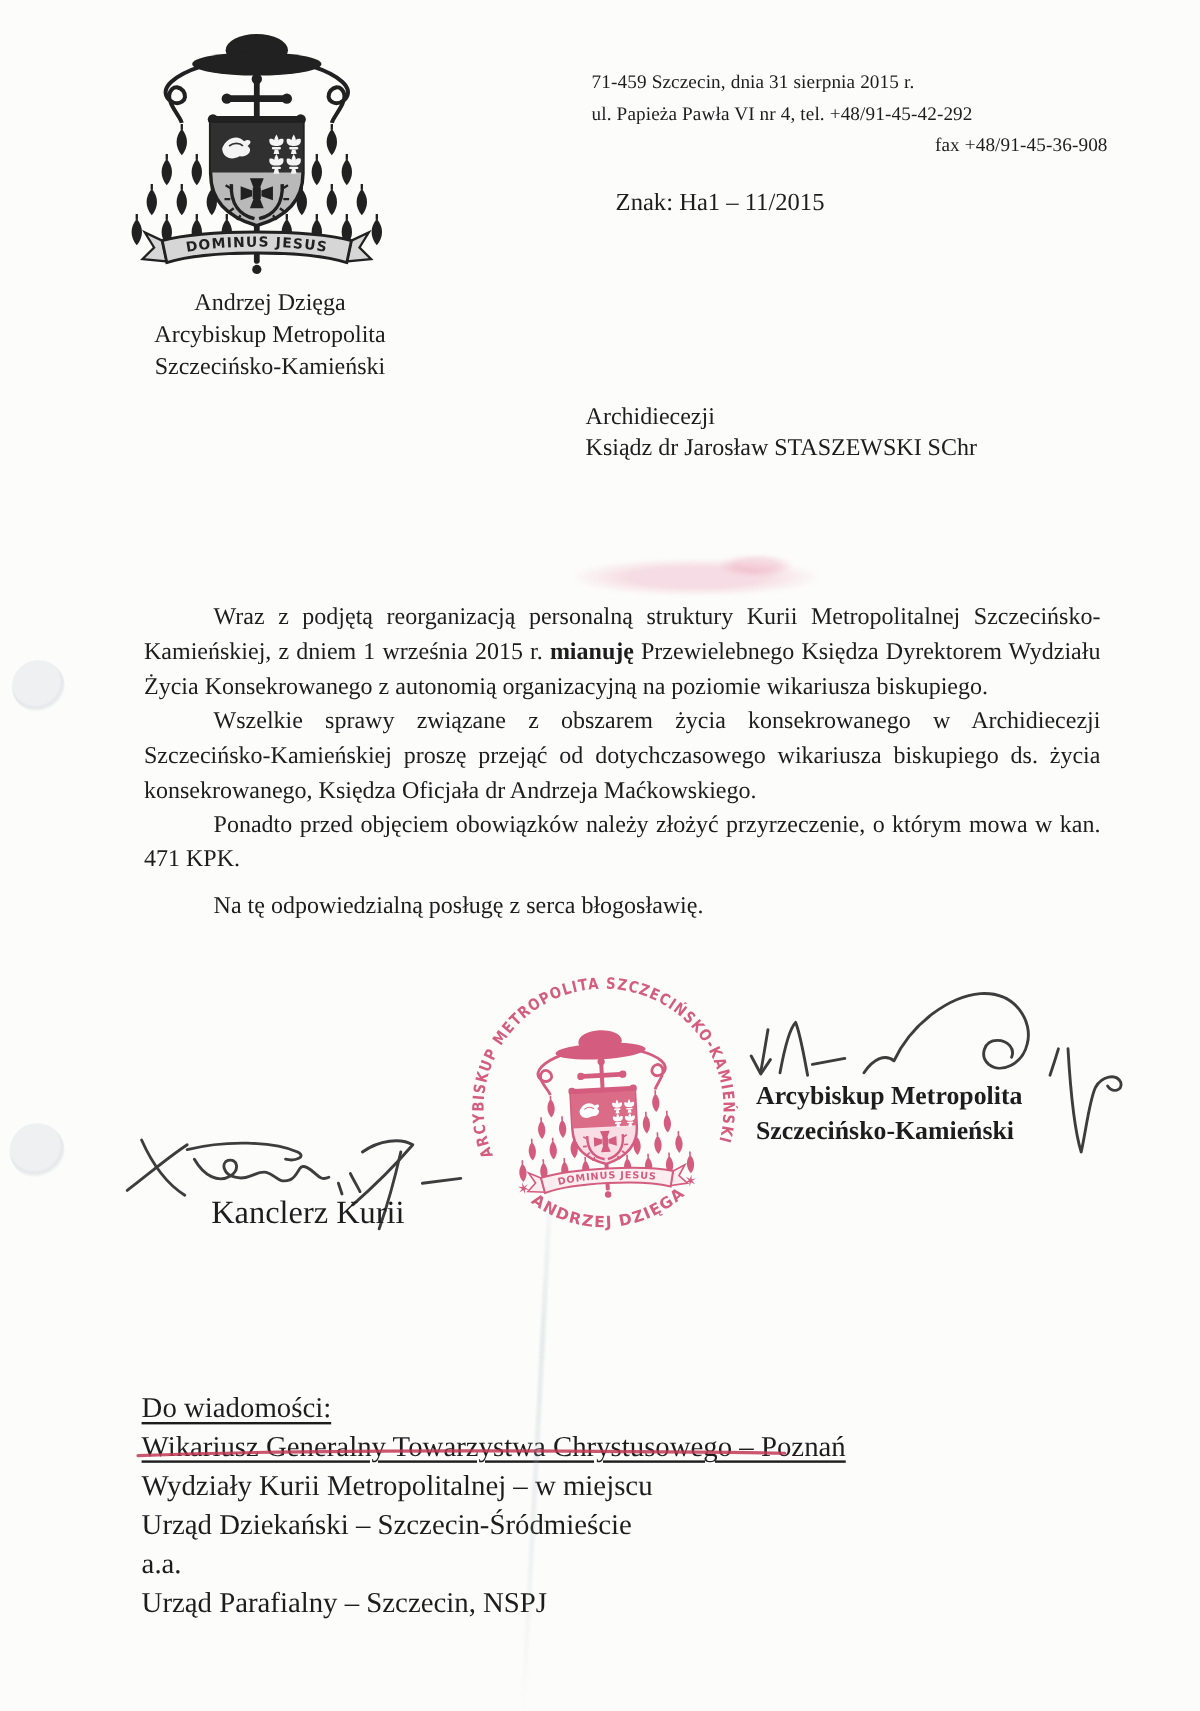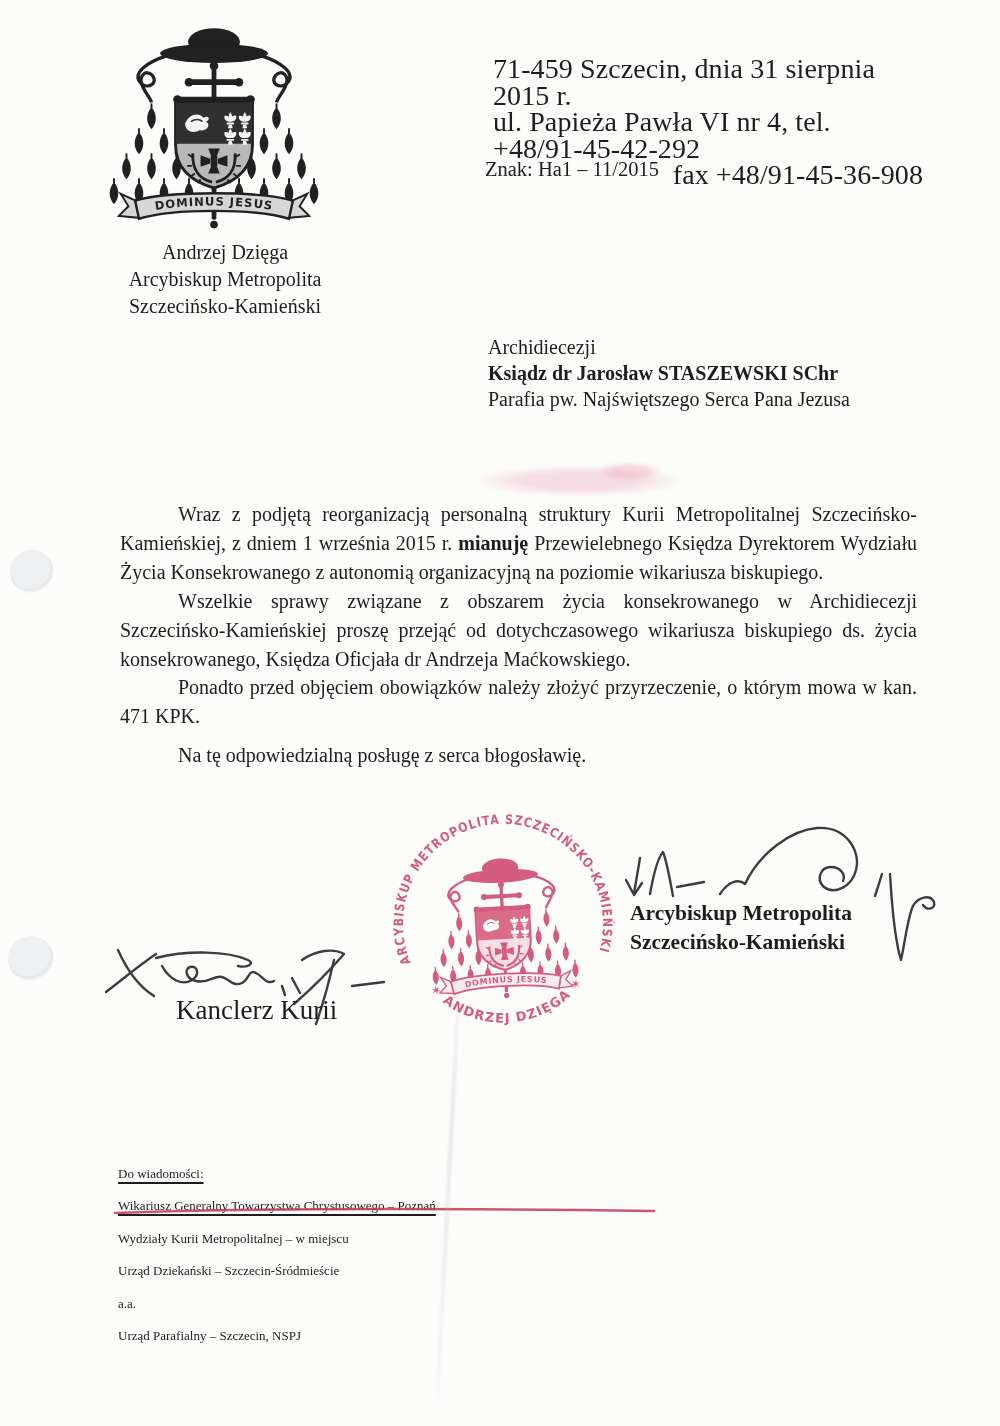--- a/index.html
+++ b/index.html
@@ -4,37 +4,37 @@
 <style>
   html,body{margin:0;padding:0;}
   body{background:#888;}
   .page{
     position:relative;width:1000px;height:1426px;margin:0 auto;
     background:#fcfcfb;overflow:hidden;
     font-family:"Liberation Serif","DejaVu Serif",serif;color:#1d1d1d;
   }
   .abs{position:absolute;}
   
-  .address{left:493px;top:56px;width:430px;font-size:28px;line-height:26.5px;letter-spacing:.1px;}
+  .address{left:493px;top:56px;width:430px;font-size:16px;line-height:26.5px;letter-spacing:.1px;}
   .address .fax{text-align:right;}
-  .reference{left:485px;top:158px;font-size:20.5px;}
+  .reference{left:513px;top:158px;font-size:20.5px;}
   .sender{left:92px;top:239px;width:266px;text-align:center;font-size:20px;line-height:27px;}
   
   .recipient{left:488px;top:334px;font-size:20px;line-height:26px;}
-  .recipient .rname{font-weight:bold;}
+  .recipient .rname{font-weight:normal;}
   .recipient .rcity{margin-top:23px;}
   
   .letter-body{left:120px;top:500px;width:797px;font-size:20px;line-height:28.9px;text-align:justify;}
   .letter-body p{margin:0;text-indent:58px;}
   .letter-body p.closing{margin-top:10px;}
   
   .arch-title{left:630px;top:899px;font-size:21.5px;font-weight:bold;line-height:29px;}
   .chanc-title{left:176px;top:995px;font-size:27px;}
   
-  .cc{left:118px;top:1158px;font-size:13px;line-height:32.4px;}
+  .cc{left:118px;top:1158px;font-size:24px;line-height:32.4px;}
   .cc .head{text-decoration:underline;text-underline-offset:4px;text-decoration-thickness:1.5px;}
   .cc .u1{text-decoration:underline;text-underline-offset:4px;text-decoration-thickness:1.5px;}
   
   .crest-black{--ink:#212121;--q-fill:#303030;--shield-fill:#b9b9b9;--ribbon-fill:#d6d6d6;--dove-fill:#f4f4f4;}
   .stamp-svg{--ink:#d14f74;--q-fill:#d8607f;--shield-fill:#f9dce4;--ribbon-fill:#fdecf1;--dove-fill:#ffffff;
     transform:rotate(-3deg);opacity:.92;}
   .stamp-ring{font-family:"DejaVu Sans","Liberation Sans",sans-serif;font-size:13px;font-weight:600;
     letter-spacing:1.2px;fill:var(--ink);}
   .motto-text{font-family:"DejaVu Sans","Liberation Sans",sans-serif;font-size:12px;font-weight:bold;
     letter-spacing:1px;fill:var(--ink);}
@@ -156,21 +156,20 @@
     <div>71-459 Szczecin, dnia 31 sierpnia 2015 r.</div>
     <div>ul. Papieża Pawła VI nr 4, tel. +48/91-45-42-292</div>
     <div class="fax">fax +48/91-45-36-908</div>
   </div>
 
   <div class="abs reference">Znak: Ha1 – 11/2015</div>
 
   <div class="abs recipient">
     <div>Archidiecezji</div>
     <div class="rname">Ksiądz dr Jarosław STASZEWSKI SChr</div>
-    <div>Parafia pw. Najświętszego Serca Pana Jezusa</div>
   </div>
 
   <div class="abs pink-smudge" style="left:480px;top:466px;width:200px;height:30px"></div>
   <div class="abs pink-smudge" style="left:600px;top:462px;width:60px;height:18px"></div>
 
   <div class="abs letter-body">
     <p><span>Wraz z podjętą reorganizacją personalną struktury Kurii Metropolitalnej Szczecińsko-Kamieńskiej, z dniem 1 września 2015 r. </span><b>mianuję</b><span> Przewielebnego Księdza Dyrektorem Wydziału Życia Konsekrowanego z autonomią organizacyjną na poziomie wikariusza biskupiego.</span></p>
     <p>Wszelkie sprawy związane z obszarem życia konsekrowanego w Archidiecezji Szczecińsko-Kamieńskiej proszę przejąć od dotychczasowego wikariusza biskupiego ds. życia konsekrowanego, Księdza Oficjała dr Andrzeja Maćkowskiego.</p>
     <p>Ponadto przed objęciem obowiązków należy złożyć przyrzeczenie, o którym mowa w kan. 471 KPK.</p>
     <p class="closing">Na tę odpowiedzialną posługę z serca błogosławię.</p>

